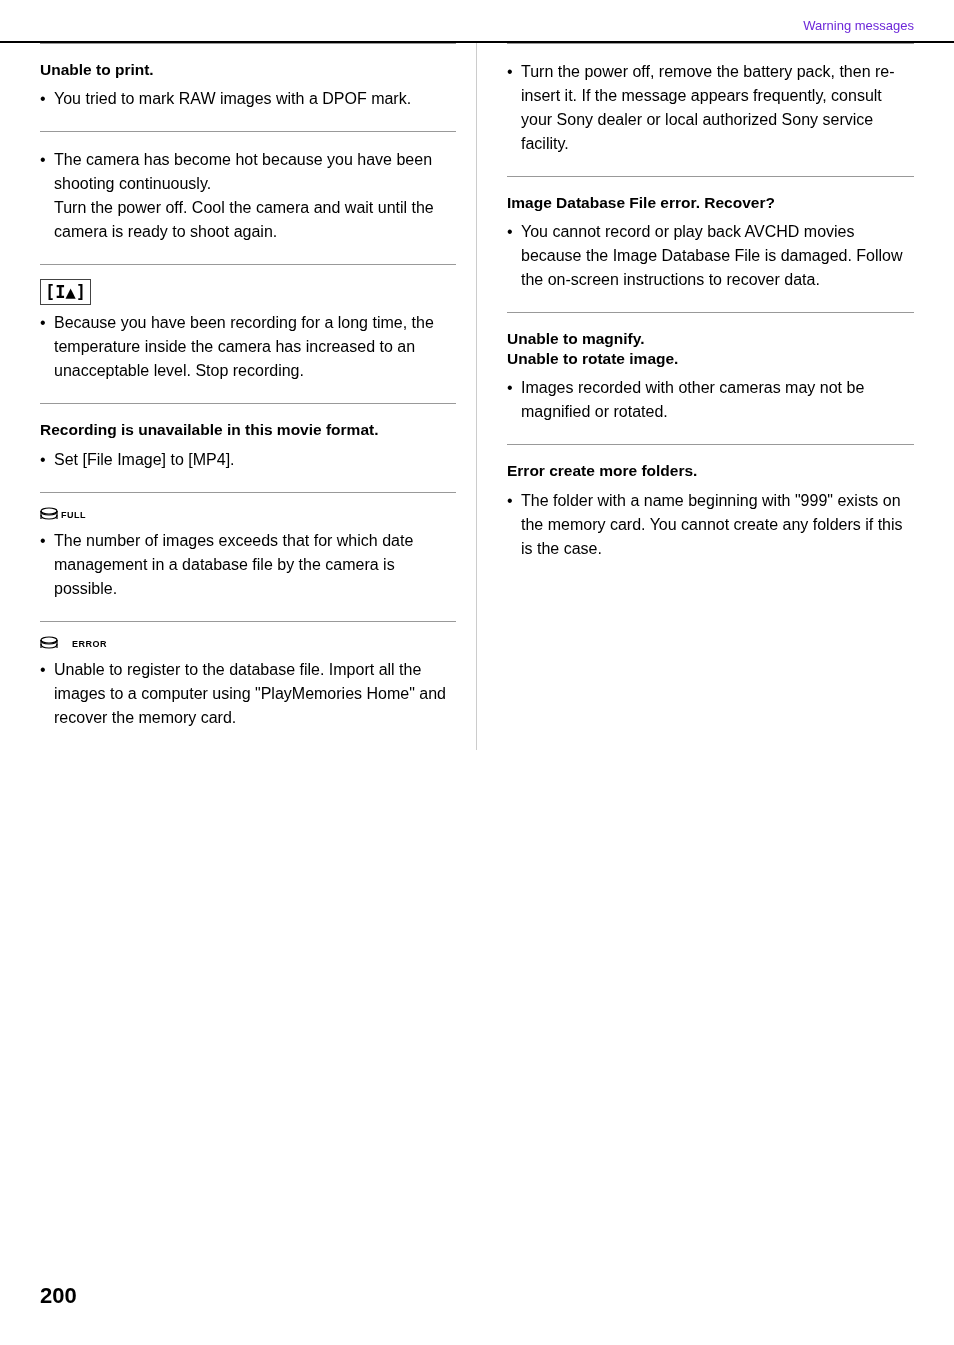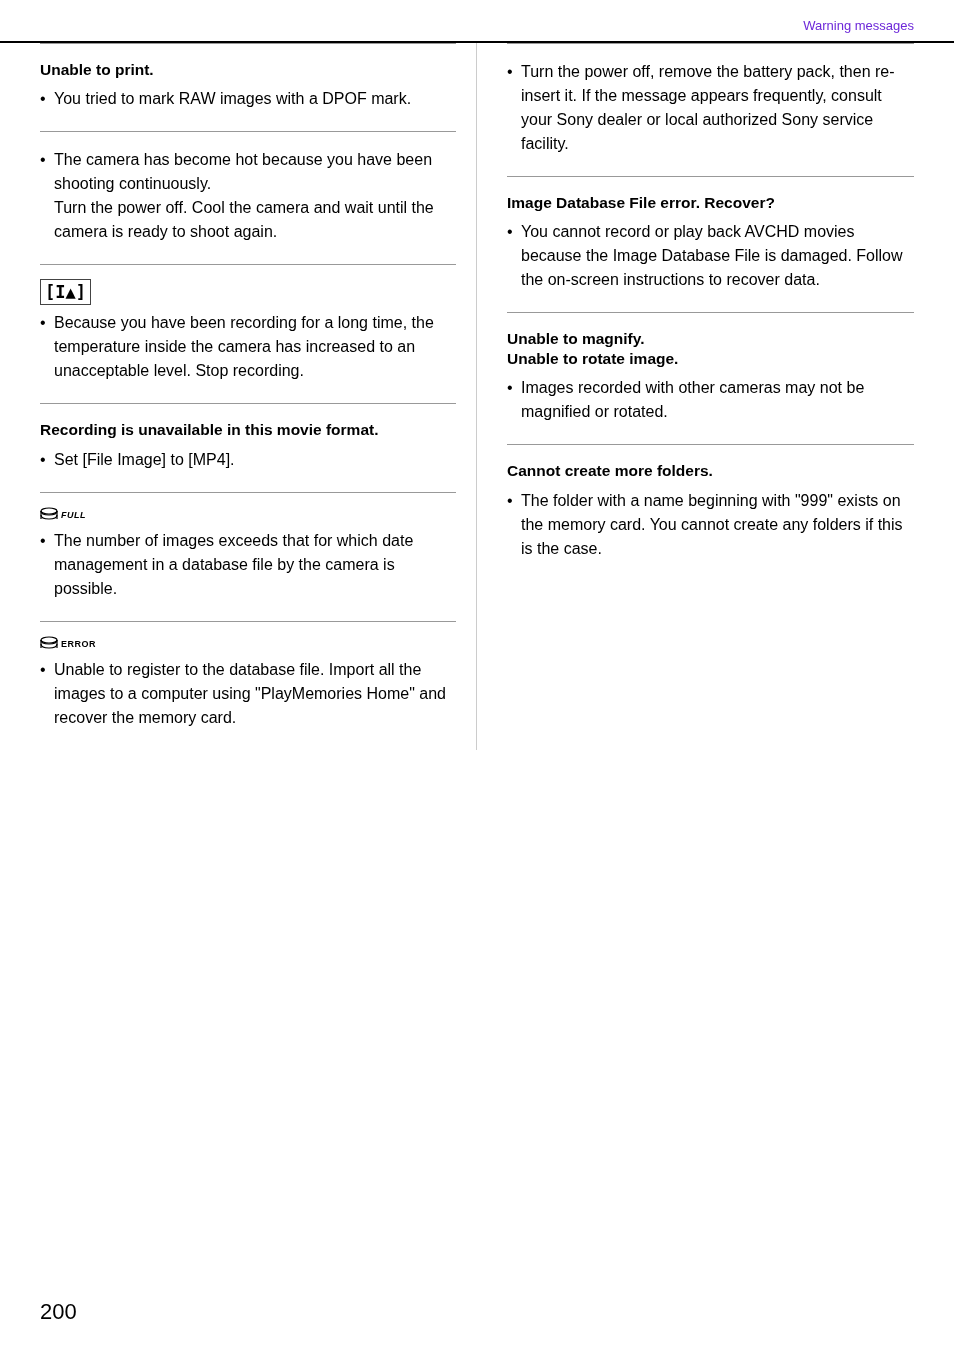--- a/index.html
+++ b/index.html
@@ -59,24 +59,24 @@
       font-weight: bold;
       margin-bottom: 2px;
       line-height: 1.3;
     }
     .icon-block {
       border-top: 1px solid #999;
       padding: 14px 0 14px 0;
     }
     .page-number {
       position: absolute;
-      bottom: 20px;
+      bottom: 36px;
       left: 40px;
       font-size: 22px;
-      font-weight: normal;
+      font-weight: bold;
     }
   </style>
 </head>
 <body>
 
 <div class="page-header">
   <span>Warning messages</span>
 </div>
 
 <div class="content">
@@ -97,37 +97,37 @@
       <div class="icon-symbol" style="font-family: monospace; font-size:17px; font-weight:bold; border:1px solid #444; display:inline-block; padding:1px 4px; margin-bottom:6px;">[I▲]</div>
       <div class="bullet-item">Because you have been recording for a long time, the temperature inside the camera has increased to an unacceptable level. Stop recording.</div>
     </div>
 
     <div class="section">
       <div class="section-title">Recording is unavailable in this movie format.</div>
       <div class="bullet-item">Set [File Image] to [MP4].</div>
     </div>
 
     <div class="icon-block">
-      <div style="font-size:11px; font-weight:bold; margin-bottom:6px; display:flex; align-items:center; gap:3px;font-style:italic;">
+      <div style="font-size:11px; font-weight:bold; margin-bottom:6px; display:flex; align-items:center; gap:3px;">
         <span style="display:inline-block; position:relative; width:18px; height:16px; vertical-align:middle;">
           <svg width="18" height="16" viewBox="0 0 18 16">
             <ellipse cx="9" cy="4" rx="8" ry="3" fill="none" stroke="#000" stroke-width="1.2"></ellipse>
             <path d="M1 4 Q1 8 9 8 Q17 8 17 4" fill="none" stroke="#000" stroke-width="1.2"></path>
             <path d="M1 8 Q1 12 9 12 Q17 12 17 8" fill="none" stroke="#000" stroke-width="1.2"></path>
             <line x1="1" y1="4" x2="1" y2="12" stroke="#000" stroke-width="1.2"></line>
             <line x1="17" y1="4" x2="17" y2="12" stroke="#000" stroke-width="1.2"></line>
           </svg>
         </span>
         <span style="font-size:9px; font-weight:bold; letter-spacing:0.5px;">FULL</span>
       </div>
       <div class="bullet-item">The number of images exceeds that for which date management in a database file by the camera is possible.</div>
     </div>
 
     <div class="icon-block">
-      <div style="font-size:11px; font-weight:bold; margin-bottom:6px; display:flex; align-items:center; gap:3px;">
+      <div style="font-size:11px; font-weight:bold; margin-bottom:6px; display:flex; align-items:center; gap:14px;">
         <span style="display:inline-block; position:relative; width:18px; height:16px; vertical-align:middle;">
           <svg width="18" height="16" viewBox="0 0 18 16">
             <ellipse cx="9" cy="4" rx="8" ry="3" fill="none" stroke="#000" stroke-width="1.2"></ellipse>
             <path d="M1 4 Q1 8 9 8 Q17 8 17 4" fill="none" stroke="#000" stroke-width="1.2"></path>
             <path d="M1 8 Q1 12 9 12 Q17 12 17 8" fill="none" stroke="#000" stroke-width="1.2"></path>
             <line x1="1" y1="4" x2="1" y2="12" stroke="#000" stroke-width="1.2"></line>
             <line x1="17" y1="4" x2="17" y2="12" stroke="#000" stroke-width="1.2"></line>
           </svg>
         </span>
         <span style="font-size:9px; font-weight:bold; letter-spacing:0.5px;">ERROR</span>
@@ -148,20 +148,20 @@
       <div class="bullet-item">You cannot record or play back AVCHD movies because the Image Database File is damaged. Follow the on-screen instructions to recover data.</div>
     </div>
 
     <div class="section">
       <div class="section-title" style="white-space:pre-line;">Unable to magnify.
 Unable to rotate image.</div>
       <div class="bullet-item">Images recorded with other cameras may not be magnified or rotated.</div>
     </div>
 
     <div class="section">
-      <div class="section-title">Cannot create more folders.</div>
+      <div class="section-title">Error create more folders.</div>
       <div class="bullet-item">The folder with a name beginning with "999" exists on the memory card. You cannot create any folders if this is the case.</div>
     </div>
 
   </div>
 </div>
 
 <div class="page-number">200</div>
 
 </body></html>

